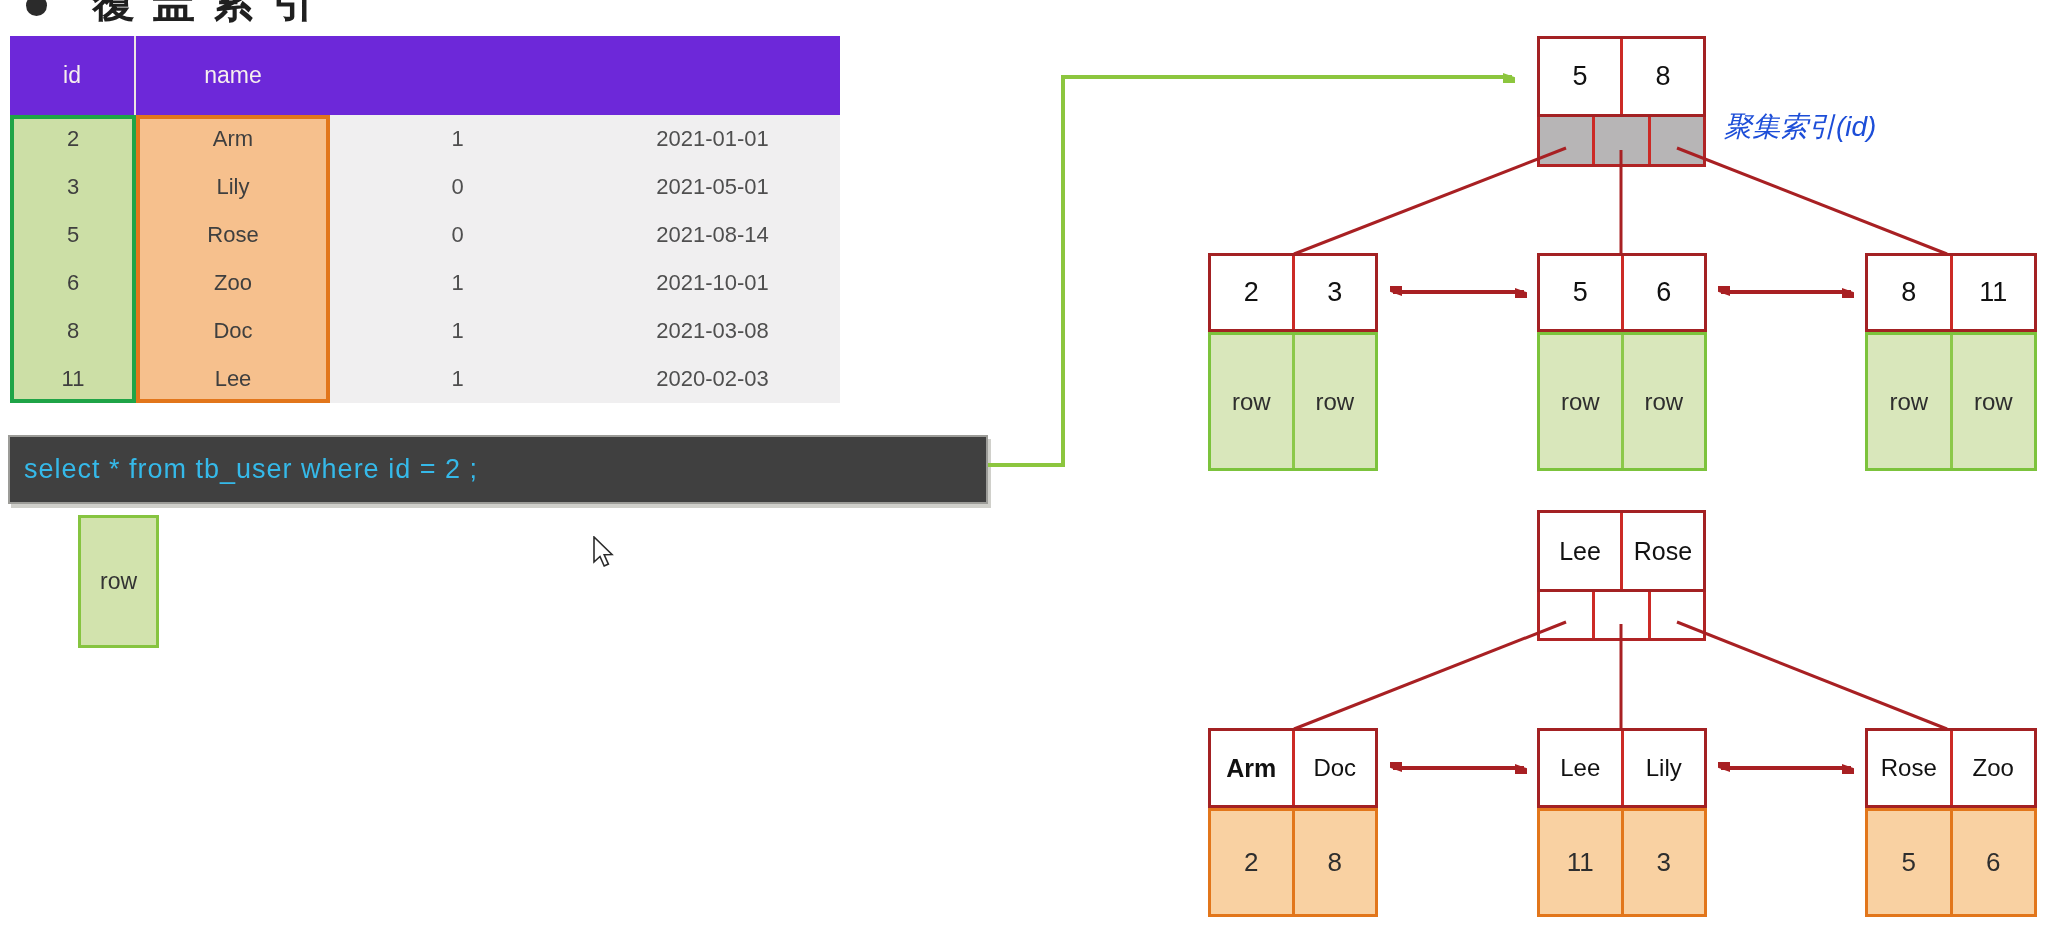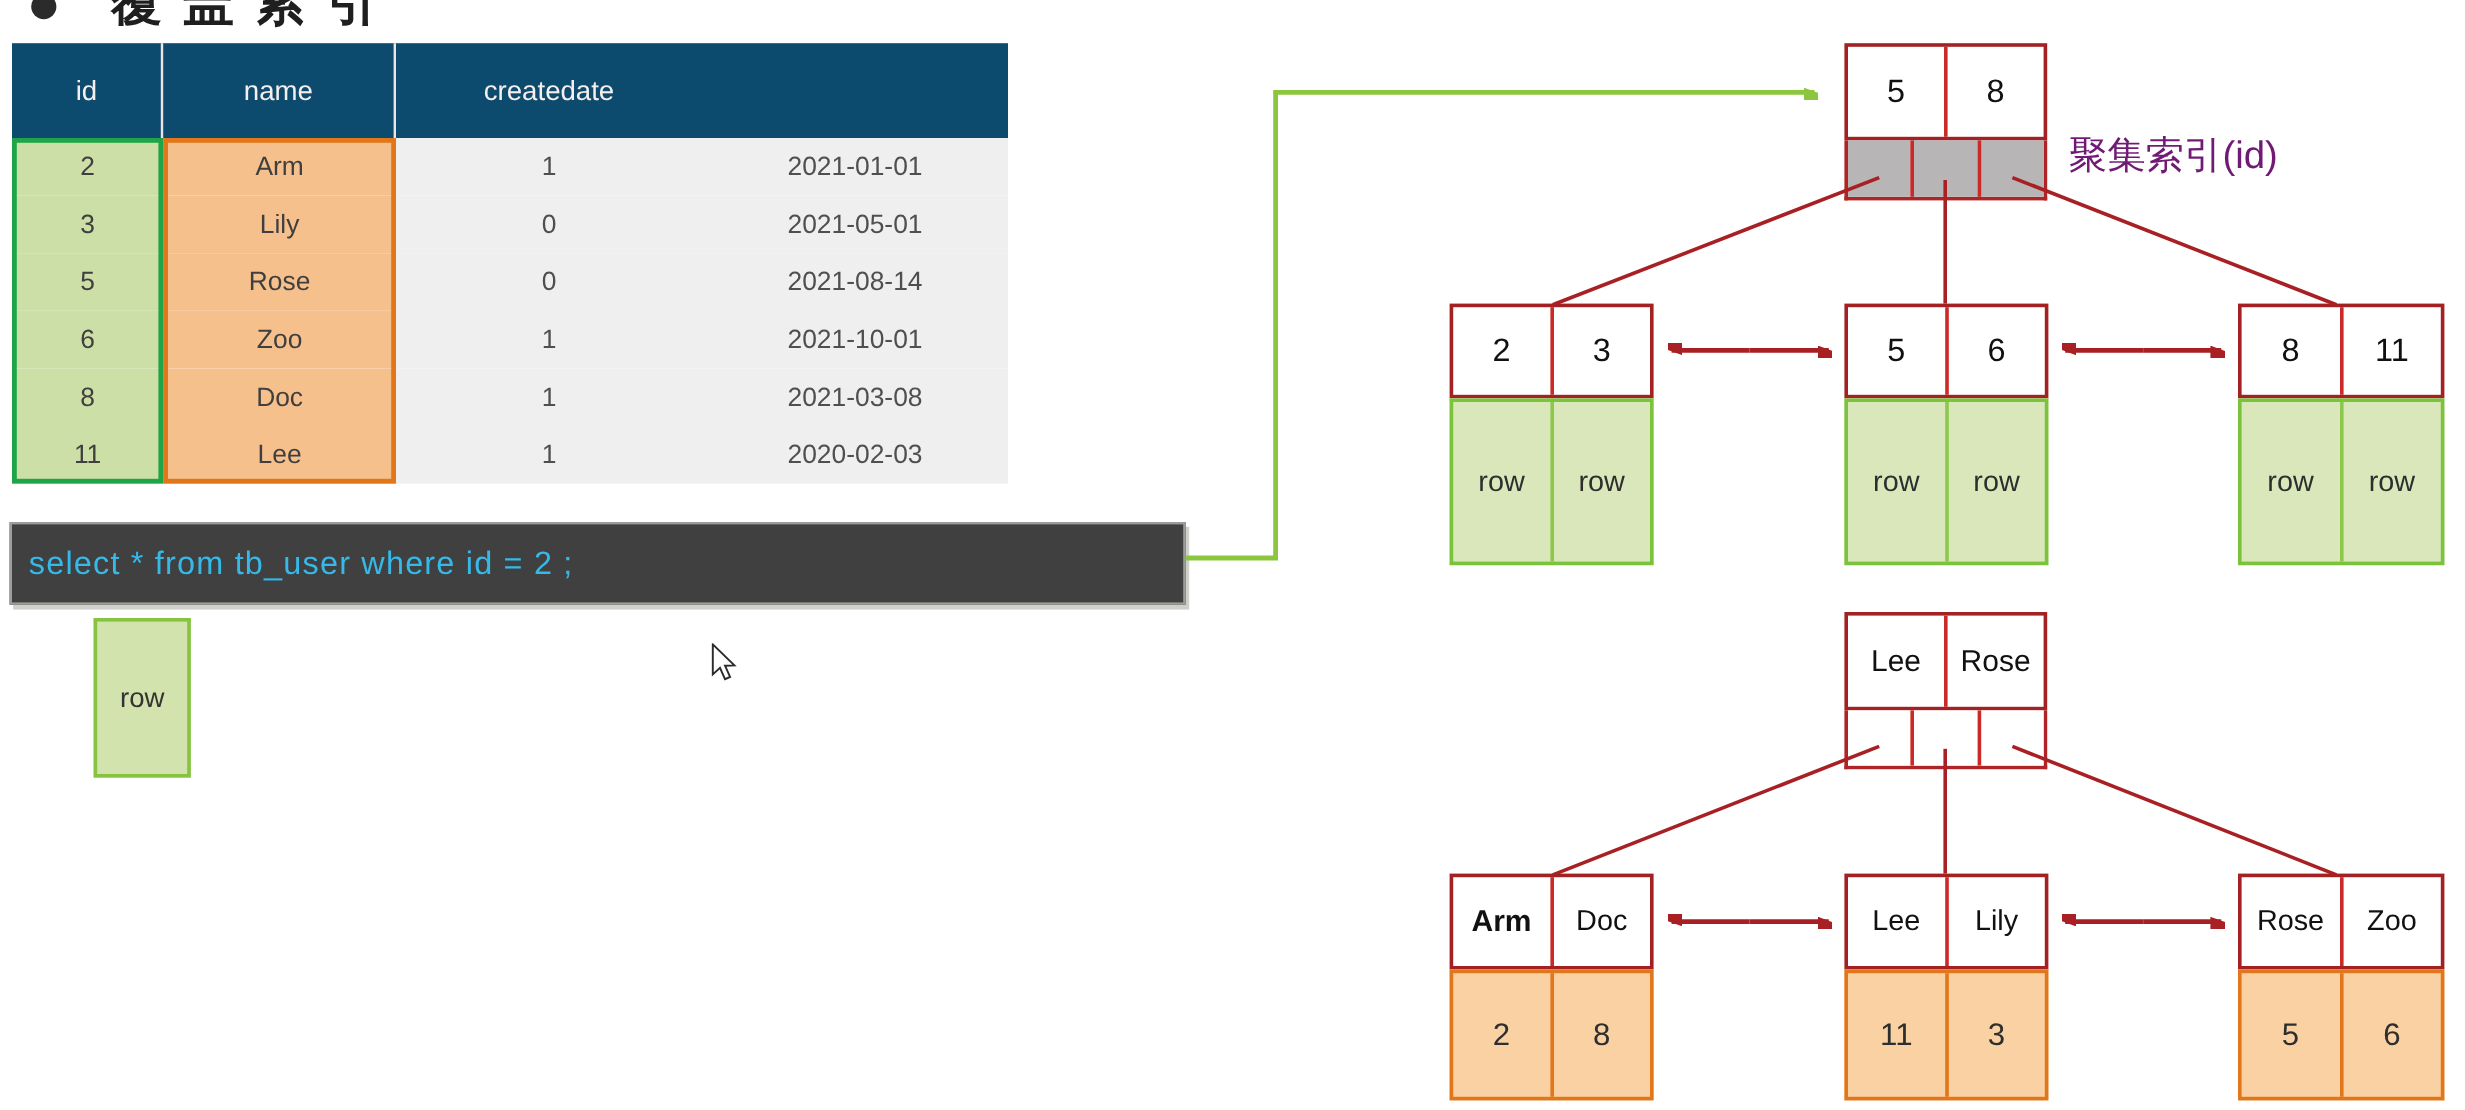--- a/index.html
+++ b/index.html
@@ -9,21 +9,21 @@
     position:relative;
   }
   #stage{position:absolute;left:0;top:0;width:2054px;height:835px;}
 
   
   .bullet{position:absolute;left:26px;top:-5px;width:21px;height:21px;border-radius:50%;background:#2b2b2b;}
   .page-title{position:absolute;left:92px;top:-27px;font-size:43px;font-weight:600;color:#1f1f1f;letter-spacing:17px;white-space:nowrap;}
 
   
   .utable{position:absolute;left:10px;top:36px;width:830px;}
-  .thead{display:grid;grid-template-columns:126px 194px 255px 255px;height:79px;background:#0c4a6e;}
+  .thead{display:grid;grid-template-columns:126px 194px 255px 255px;height:79px;background:#6d28d9;}
   .thead .th{display:flex;align-items:center;justify-content:center;color:#f6efee;font-size:23px;border-right:2px solid #ece5e3;box-sizing:border-box;}
   .thead .th:last-child{border-right:none;}
   .trow{display:grid;grid-template-columns:126px 194px 255px 255px;height:48px;}
   .td{display:flex;align-items:center;justify-content:center;font-size:22px;color:#4f4f4f;background:#f0eff0;}
   .td.c-id{background:#ccdfa6;color:#3f3f3f;}
   .td.c-name{background:#f6c08d;color:#3f3f3f;}
   .hl{position:absolute;top:79px;height:288px;box-sizing:border-box;pointer-events:none;}
   .hl-green{left:0;width:126px;border:4px solid #1fa447;}
   .hl-orange{left:126px;width:194px;border:4px solid #e2761b;}
 
@@ -49,39 +49,38 @@
   .ptrs .pcell + .pcell{border-left:3px solid #cc2a26;}
   .ptrs.white .pcell{background:#ffffff;}
   .vals{display:flex;box-sizing:border-box;}
   .vals.green{border:3px solid #7cc33c;background:#d9e7bb;}
   .vals.green .vcell + .vcell{border-left:3px solid #8cc84a;}
   .vals.orange{border:3px solid #e2761b;background:#f9d1a2;}
   .vals.orange .vcell + .vcell{border-left:3px solid #e2761b;}
   .vals .vcell{flex:1;display:flex;align-items:center;justify-content:center;font-size:24px;color:#2e2e2e;}
   .vals.orange .vcell{font-size:26px;}
 
-  .treelabel{position:absolute;font-size:32px;color:#701a75;white-space:nowrap;}
+  .treelabel{position:absolute;font-size:28px;color:#1d4ed8;white-space:nowrap;font-style:italic;}
 
   
   #overlay{position:absolute;left:0;top:0;width:2054px;height:925px;pointer-events:none;z-index:6;}
   .cursor{position:absolute;left:592px;top:536px;z-index:7;}
 </style>
 </head>
 <body>
 
 <div id="stage">
 
   <div class="bullet"></div>
   <div class="page-title">覆盖索引</div>
 
   <div class="utable">
     <div class="thead">
       <div class="th">id</div>
       <div class="th">name</div>
-      <div class="th">createdate</div>
     </div>
     <div class="trow">
       <div class="td c-id">2</div>
       <div class="td c-name">Arm</div>
       <div class="td">1</div>
       <div class="td">2021-01-01</div>
     </div>
     <div class="trow">
       <div class="td c-id">3</div>
       <div class="td c-name">Lily</div>

